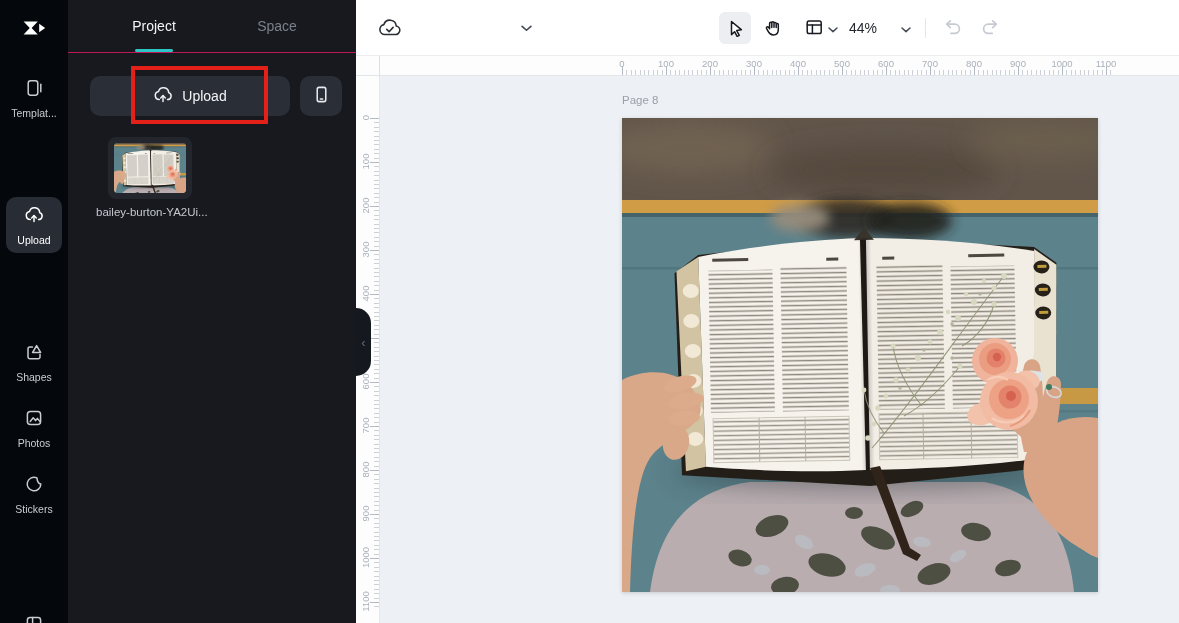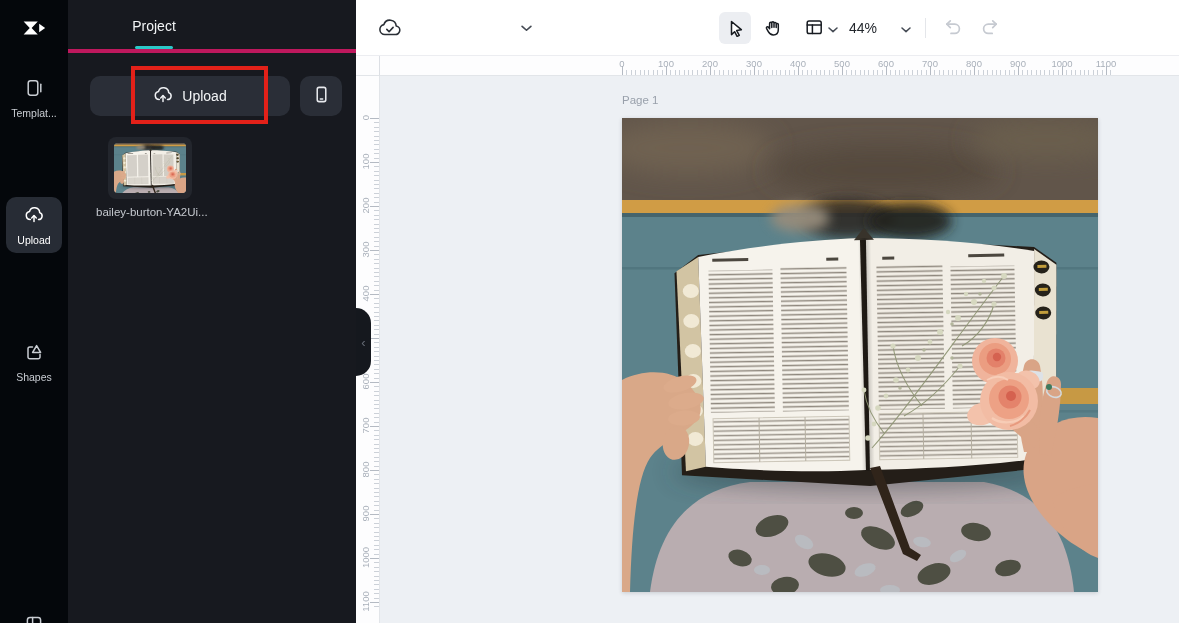--- a/index.html
+++ b/index.html
@@ -10,21 +10,21 @@
 
   
   .rail{position:absolute;top:0;bottom:0;left:0;width:68px;background:#04070B;z-index:6}
   .logo{position:absolute;top:10px;left:16px;width:36px;height:36px;display:flex;align-items:center;justify-content:center}
   .nav-item{position:absolute;left:6px;width:56px;height:56px;display:flex;flex-direction:column;align-items:center;justify-content:center;gap:5px;color:#C9CDD3;border-radius:10px}
   .nav-item .nlabel{font-size:10.5px;max-width:54px;overflow:hidden;white-space:nowrap}
   .nav-item.active{background:#272C35;color:#FFFFFF}
 
   
   .panel{position:absolute;top:0;bottom:0;left:68px;width:288px;background:#17191F;z-index:5}
-  .tabs{position:relative;height:53px;border-bottom:4px solid #be185d}
+  .tabs{position:relative;height:53px;border-bottom:1px solid #be185d}
   .tab{position:absolute;top:0;height:53px;line-height:53px;text-align:center;font-size:14px;width:90px;display:block;color:#7B818C}
   .tab-project{left:41px;color:#F2F4F6}
   .tab-space{left:164px}
   .tab-underline{position:absolute;left:67px;bottom:0;width:38px;height:3px;border-radius:2px;background:#2BC7C7}
   .upload-btn{position:absolute;left:22px;top:76px;width:200px;height:40px;border-radius:10px;background:#2A2E37;color:#F2F4F6;font-size:14px;display:flex;align-items:center;justify-content:center;gap:9px}
   .phone-btn{position:absolute;left:232px;top:76px;width:42px;height:40px;border-radius:10px;background:#2A2E37;display:flex;align-items:center;justify-content:center}
   .annotation{position:absolute;left:63px;top:66px;width:137px;height:58px;border:4px solid #E32119;z-index:9;pointer-events:none}
   .thumb-card{position:absolute;left:40px;top:137px;width:84px;height:62px;border-radius:8px;background:#23262D;padding:6px}
   .thumb-img{width:100%;height:100%;border-radius:4px;overflow:hidden;background:#3a4a4e}
   .thumb-img svg{display:block;width:100%;height:100%}
@@ -262,34 +262,48 @@
 
 
     <div class="nav-item" style="top:334px">
       <span><svg width="20" height="20" viewBox="0 0 20 20" fill="none" stroke="currentColor" stroke-width="1.5" stroke-linecap="round" stroke-linejoin="round">
             <path d="M16 12.5V15a1.8 1.8 0 0 1-1.8 1.8H5.8A1.8 1.8 0 0 1 4 15V6.8A1.8 1.8 0 0 1 5.8 5h2.7"></path>
             <path d="M12.6 3.6l4 6.9h-8z"></path>
           </svg></span>
       <span class="nlabel">Shapes</span>
     </div>
 
-
+    <div class="nav-item" style="top:400px">
+      <span><svg width="20" height="20" viewBox="0 0 20 20" fill="none" stroke="currentColor" stroke-width="1.5" stroke-linecap="round" stroke-linejoin="round">
+            <rect x="3.4" y="3.4" width="13.2" height="13.2" rx="3"></rect>
+            <path d="M6.2 13.4l3-3.6 2.4 2.8 1.8-2.2 2.4 3"></path>
+          </svg></span>
+      <span class="nlabel">Photos</span>
+    </div>
+
+    <div class="nav-item" style="top:466px">
+      <span><svg width="20" height="20" viewBox="0 0 20 20" fill="none" stroke="currentColor" stroke-width="1.5" stroke-linecap="round" stroke-linejoin="round">
+            <path d="M12.9 3.9A6.8 6.8 0 1 0 16.8 10c-2.4-.3-3.6-3.4-3.9-6.1Z"></path>
+          </svg></span>
+      <span class="nlabel">Stickers</span>
+    </div>
 
 
     <div class="nav-item" style="top:598px">
       <span><svg width="20" height="20" viewBox="0 0 20 20" fill="none" stroke="currentColor" stroke-width="1.5" stroke-linecap="round" stroke-linejoin="round">
             <rect x="3.4" y="3.4" width="13.2" height="13.2" rx="2.6"></rect>
             <path d="M8.6 3.4v13.2"></path>
           </svg></span>
     </div>
   </aside>
 
   <section class="panel">
     <div class="tabs">
       <span class="tab tab-project">Project</span>
+      <span class="tab tab-space">Space</span>
       <span class="tab-underline"></span>
     </div>
 
     <button class="upload-btn">
       <span><svg width="20" height="20" viewBox="0 0 20 20" fill="none" stroke="#EEF0F3" stroke-width="1.5" stroke-linecap="round" stroke-linejoin="round">
             <path d="M6.3 14.6a4.1 4.1 0 0 1-.8-8.1A5.2 5.2 0 0 1 15.7 7.6a3.6 3.6 0 0 1-1.2 7"></path>
             <path d="M10 16.5v-5.6"></path>
             <path d="M7.7 13l2.3-2.4 2.3 2.4"></path>
           </svg></span>
       <span>Upload</span>
@@ -405,21 +419,21 @@
           <span class="v-label" style="top: 300px;">600</span>
           <span class="v-label" style="top: 344px;">700</span>
           <span class="v-label" style="top: 388px;">800</span>
           <span class="v-label" style="top: 432px;">900</span>
           <span class="v-label" style="top: 476px;">1000</span>
           <span class="v-label" style="top: 520px;">1100</span>
         </div>
     </div>
 
     <div class="workspace">
-      <div class="page-label">Page 1</div>
+      <div class="page-label">Page 8</div>
       <div class="page">
         <svg viewBox="0 0 476 474">
             <use href="#photo-art"></use>
           </svg>
       </div>
     </div>
 
     <div class="panel-handle">
       <span>‹</span>
     </div>

